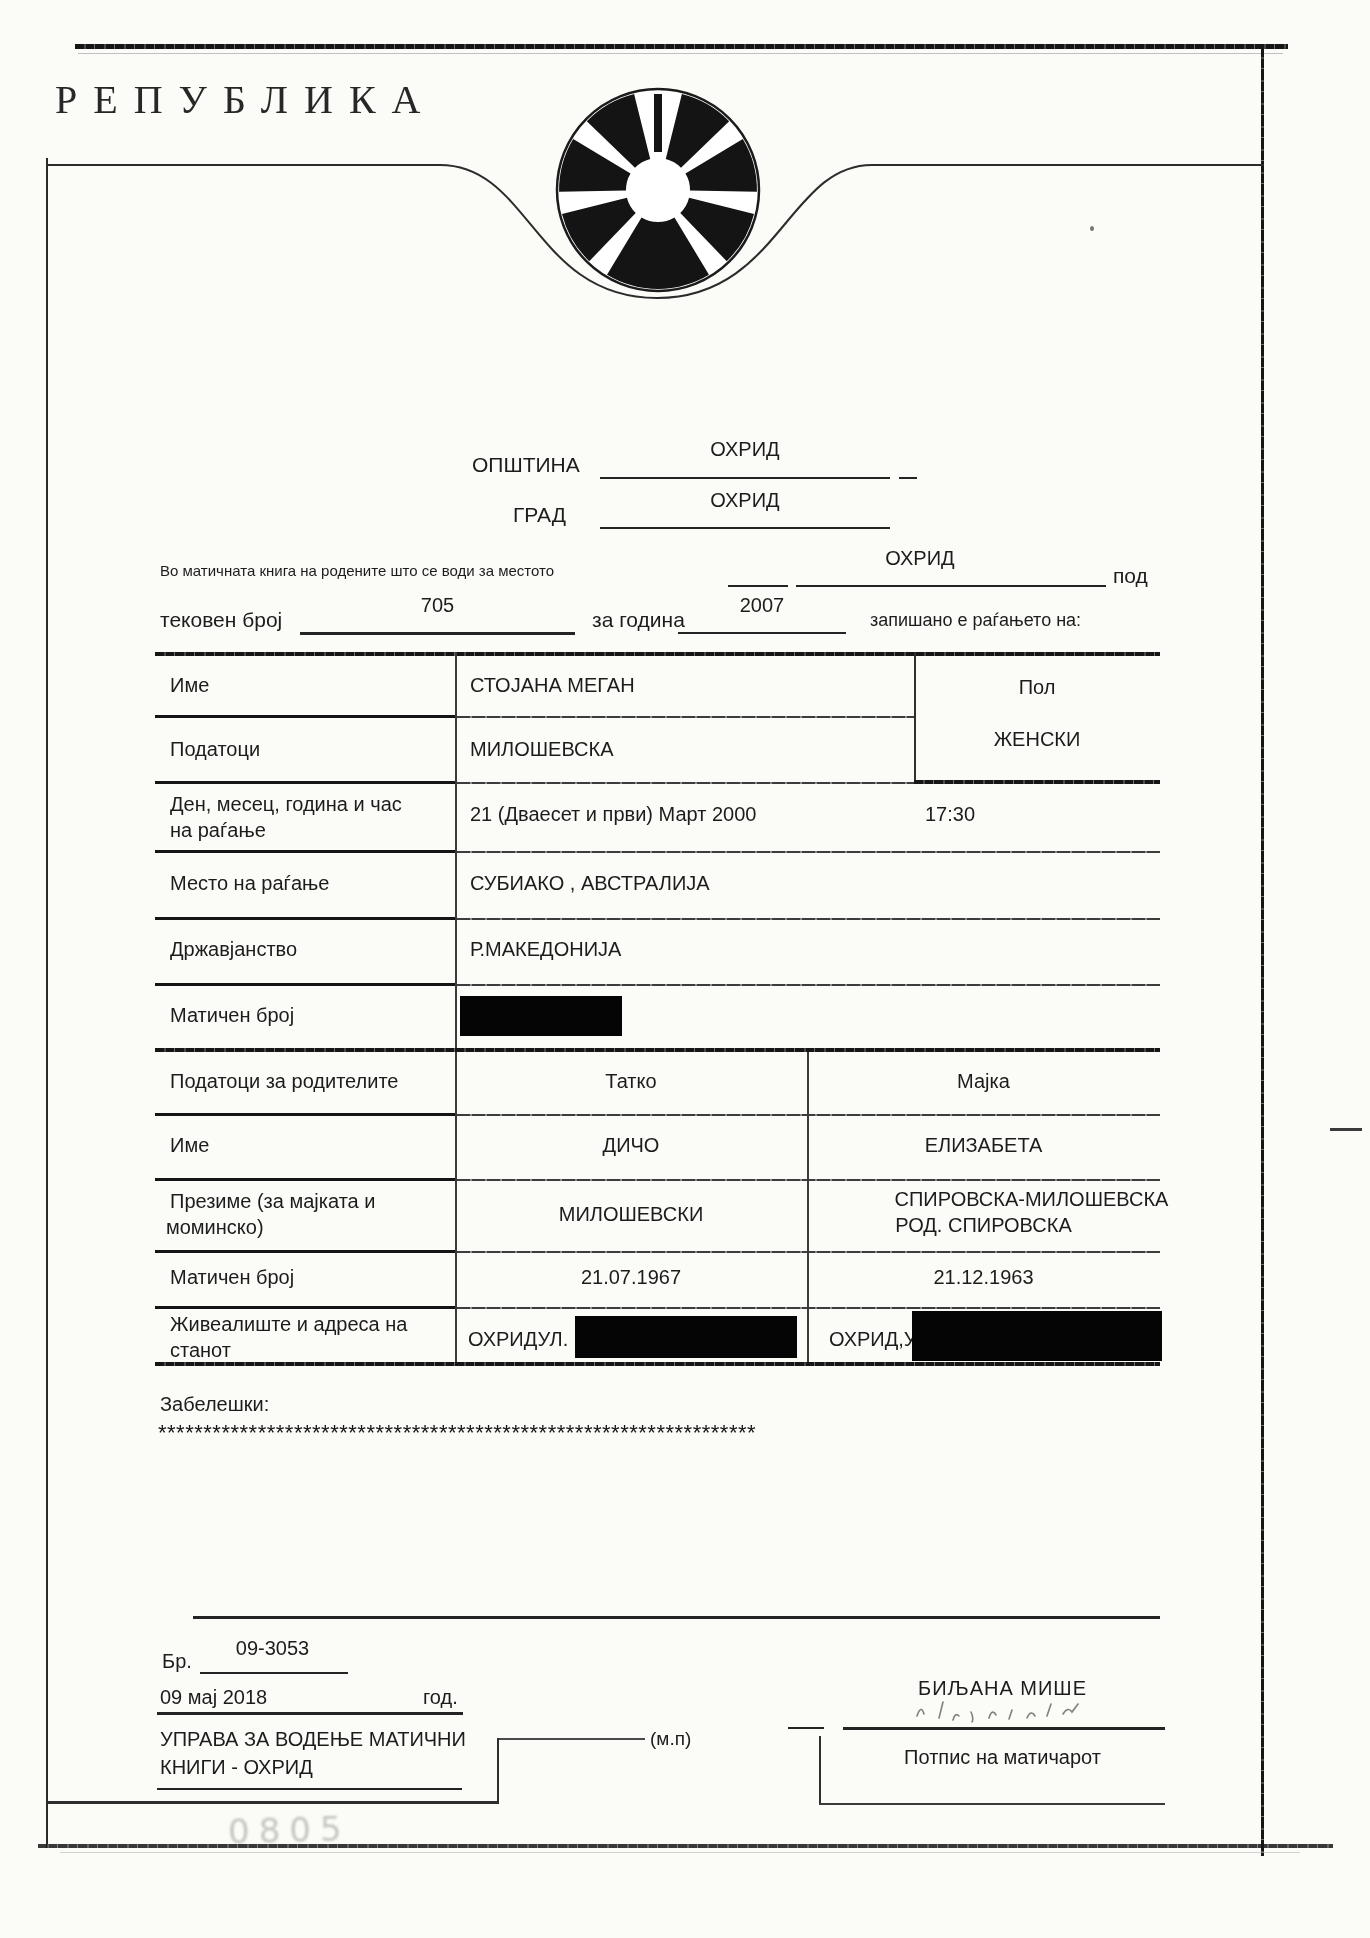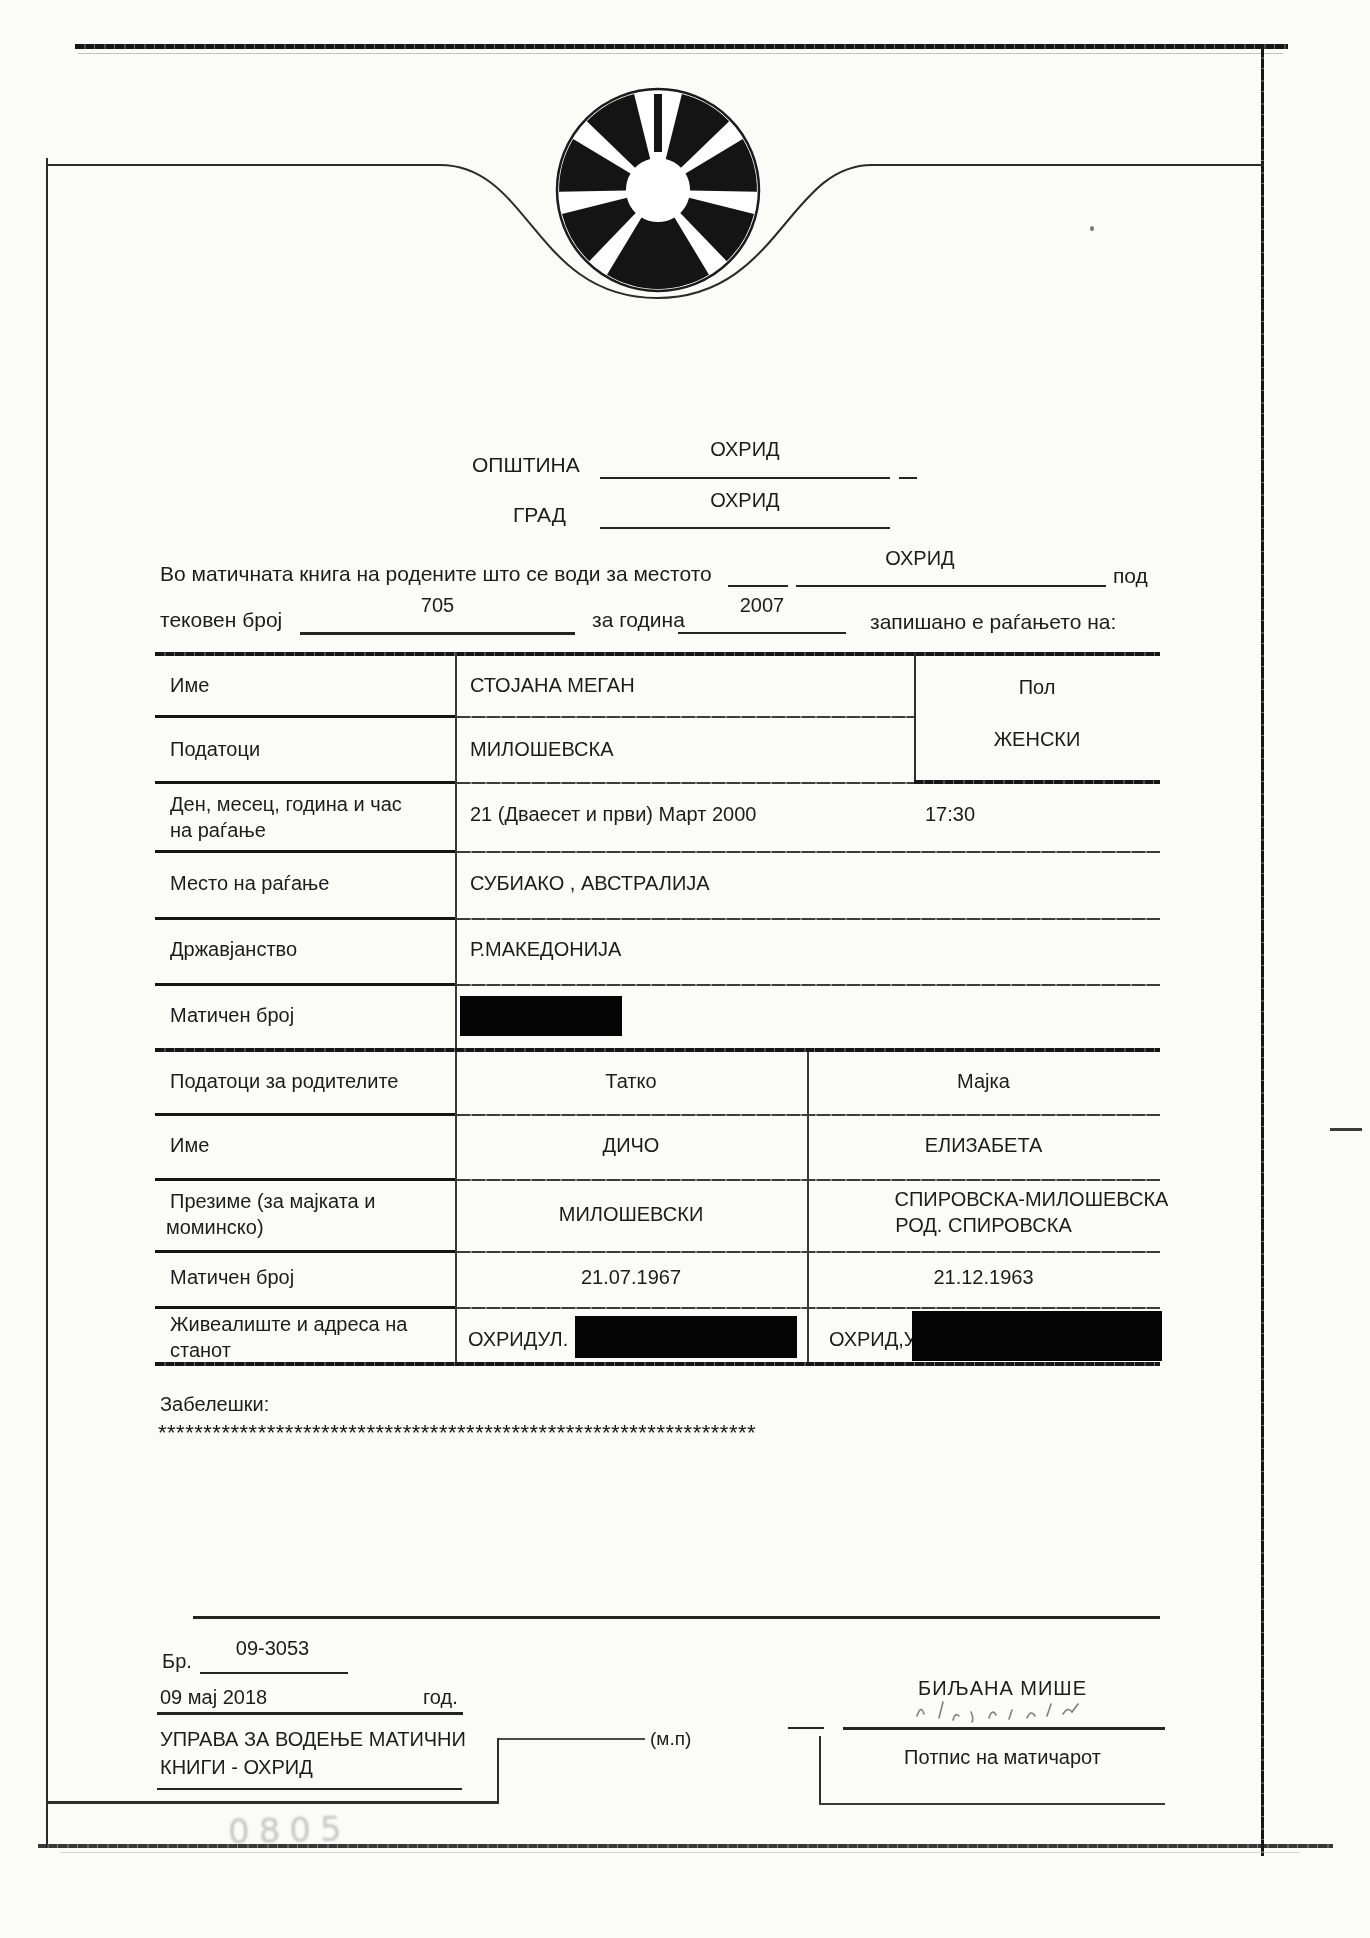--- a/index.html
+++ b/index.html
@@ -30,20 +30,21 @@
 </head>
 <body>
 
 <div class="page">
 
   <div class="abs grain-h" style="left:75px;top:44px;width:1213px;height:5px;"></div>
   <div class="abs" style="left:78px;top:53px;width:1205px;height:1px;background:#9a9a98;opacity:.6;"></div>
   <div class="abs" style="left:46px;top:158px;width:2px;height:1690px;background:#2a2a2a;"></div>
   <div class="abs grain-v" style="left:1261px;top:46px;width:3px;height:1810px;"></div>
 
+  <div class="abs hdr-serif" style="left:55px;top:76px;font-size:40px;letter-spacing:16px;">РЕПУБЛИКА</div>
 
   <svg class="abs" style="left:40px;top:140px;" width="1230" height="190" viewBox="0 0 1230 190">
     <path d="M7,25 H400 C490,25 495,158 617,158 C739,158 748,25 832,25 H1224" fill="none" stroke="#2b2b2b" stroke-width="2"></path>
   </svg>
 
   <svg class="abs" style="left:552px;top:84px;" width="212" height="212" viewBox="-106 -106 212 212">
     <circle r="101" fill="#ffffff" stroke="#1b1b1b" stroke-width="2.5"></circle>
     <g fill="#141414">
       <g transform="rotate(30)">
           <path d="M-8.8,-30.8 L-27.3,-95.1 A99,99 0 0 1 27.3,-95.1 L8.8,-30.8 A32,32 0 0 0 -8.8,-30.8 Z"></path>
@@ -80,33 +81,33 @@
 
   <div class="abs lbl" style="left:472px;top:453px;font-size:21px;">ОПШТИНА</div>
   <div class="abs val ctr" style="left:600px;top:438px;width:290px;">ОХРИД</div>
   <div class="abs rule" style="left:600px;top:477px;width:290px;height:2px;"></div>
   <div class="abs rule" style="left:899px;top:477px;width:18px;height:2px;"></div>
 
   <div class="abs lbl" style="left:513px;top:503px;font-size:21px;">ГРАД</div>
   <div class="abs val ctr" style="left:600px;top:489px;width:290px;">ОХРИД</div>
   <div class="abs rule" style="left:600px;top:527px;width:290px;height:2px;"></div>
 
-  <div class="abs lbl" style="left:160px;top:562px;font-size:21px;">Во матичната книга на родените што се води за местото</div>
+  <div class="abs lbl" style="left:160px;top:562px;font-size:15px;">Во матичната книга на родените што се води за местото</div>
   <div class="abs val ctr" style="left:740px;top:547px;width:360px;">ОХРИД</div>
   <div class="abs rule" style="left:728px;top:585px;width:60px;height:2px;"></div>
   <div class="abs rule" style="left:796px;top:585px;width:310px;height:2px;"></div>
   <div class="abs lbl" style="left:1113px;top:564px;font-size:21px;">под</div>
 
   <div class="abs lbl" style="left:160px;top:608px;font-size:21px;">тековен број</div>
   <div class="abs val ctr" style="left:300px;top:594px;width:275px;">705</div>
   <div class="abs rule" style="left:300px;top:632px;width:275px;height:2.5px;"></div>
   <div class="abs lbl" style="left:592px;top:608px;font-size:21px;">за година</div>
   <div class="abs val ctr" style="left:678px;top:594px;width:168px;">2007</div>
   <div class="abs rule" style="left:678px;top:632px;width:168px;height:2px;"></div>
-  <div class="abs lbl" style="left:870px;top:610px;font-size:21px;">запишано е раѓањето на:</div>
+  <div class="abs lbl" style="left:870px;top:610px;font-size:18px;">запишано е раѓањето на:</div>
 
   <div class="abs grain-h" style="left:155px;top:652px;width:1005px;height:4px;"></div>
   <div class="abs" style="left:455px;top:652px;width:2px;height:400px;background:#3a3a3a;"></div>
   <div class="abs" style="left:914px;top:652px;width:2px;height:131px;background:#2f2f2f;"></div>
   <div class="abs grain-h" style="left:914px;top:780px;width:246px;height:4px;"></div>
 
   <div class="abs boldseg" style="left:155px;top:715px;width:300px;height:3px;"></div>
   <div class="abs thinline" style="left:457px;top:716px;width:457px;height:1.5px;"></div>
   <div class="abs boldseg" style="left:155px;top:781px;width:300px;height:3px;"></div>
   <div class="abs thinline" style="left:457px;top:782px;width:457px;height:1.5px;"></div>

